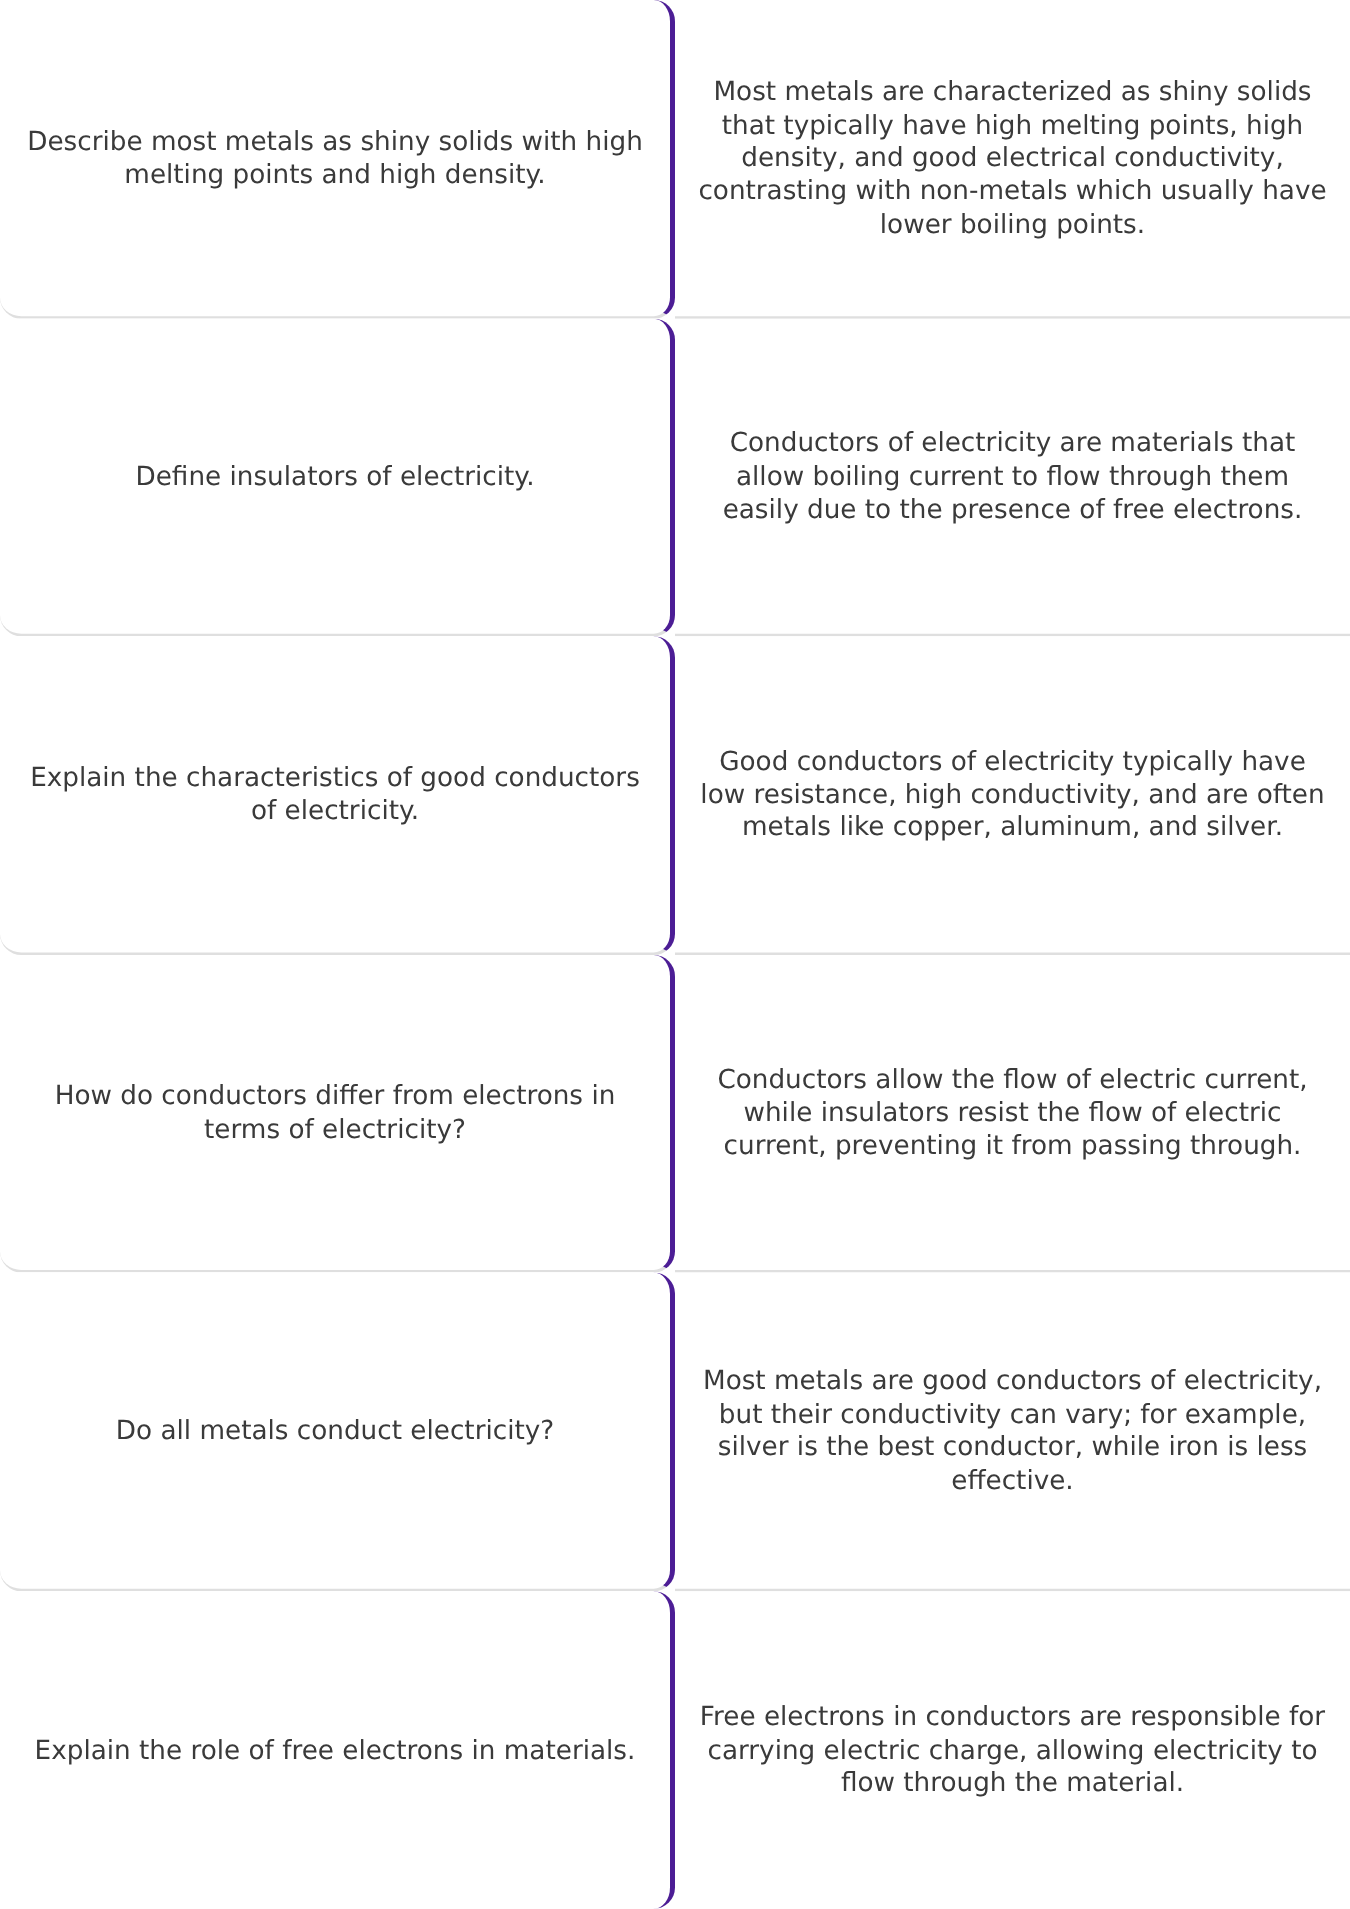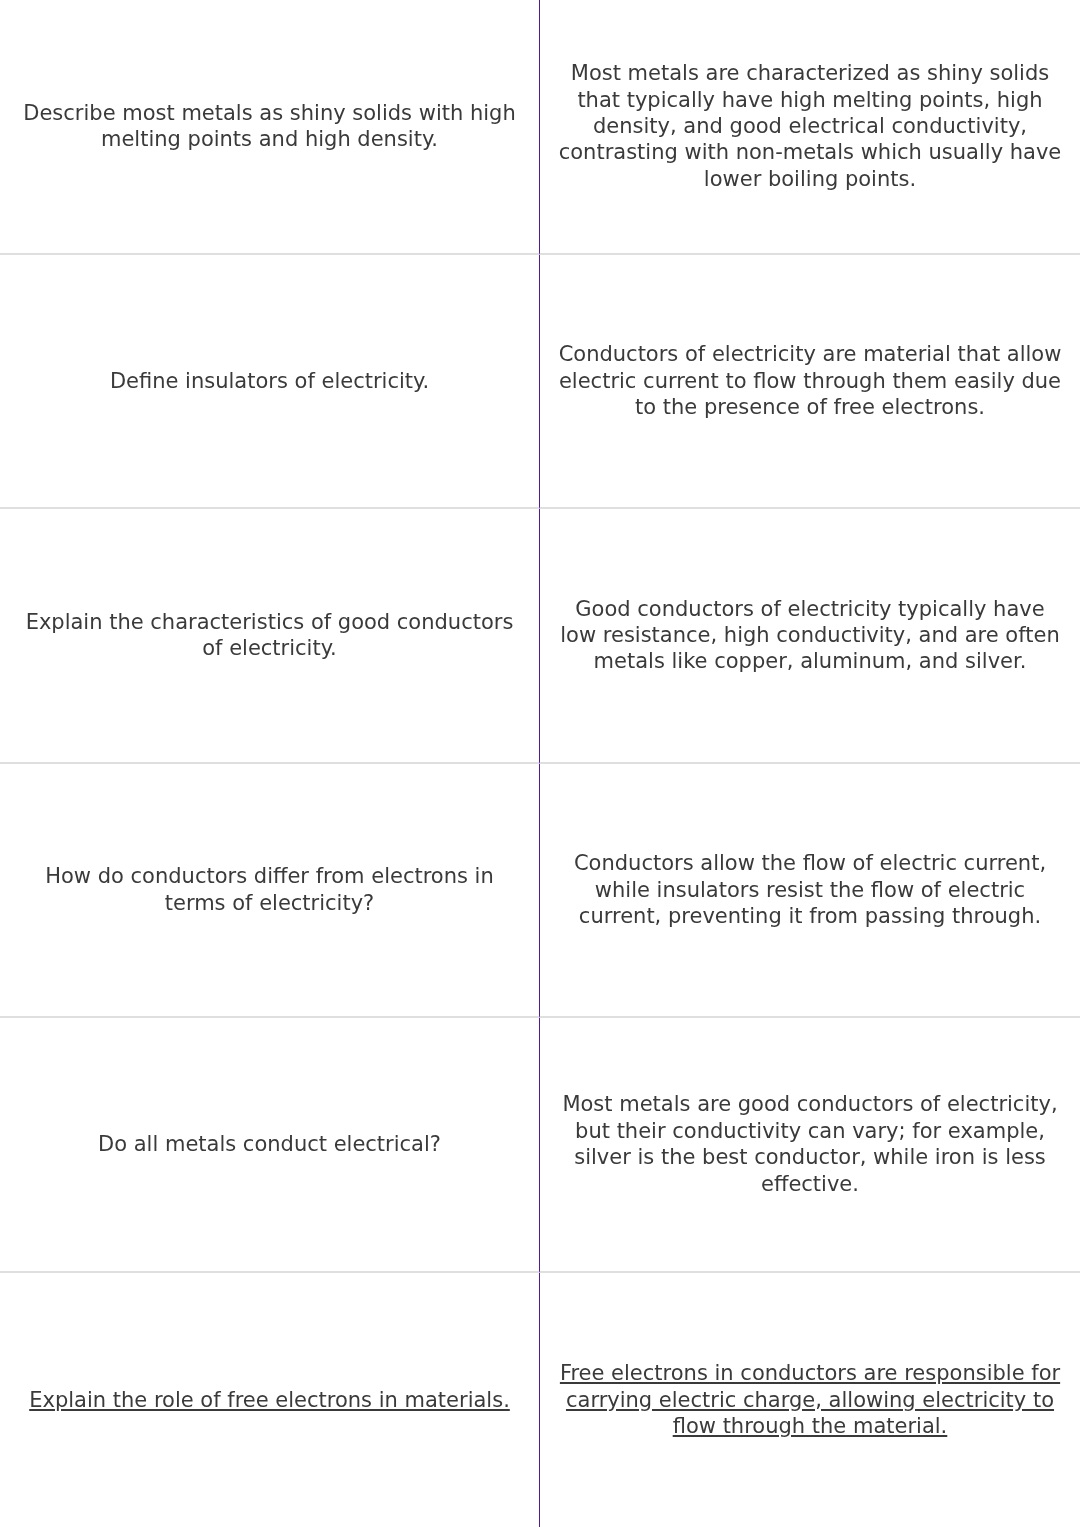--- a/index.html
+++ b/index.html
@@ -30,58 +30,58 @@
     text-align: center;
     font-size: 21px;
     line-height: 1.26;
     color: #3a3a3a;
     border-bottom: 2px solid #dfdfdf;
     background: #ffffff;
     overflow: hidden;
   }
   .cell.q {
     padding: 12px 17px;
-    border-right: 1px solid #4c1d95;
+    border-right: 4px solid #4c1d95;
+    border-radius: 17px;
   }
   .cell.a {
     padding: 12px 18px;
   }
   .trow:last-child .cell {
     border-bottom: none;
-    text-decoration: underline;
   }
 </style>
 </head>
 <body>
 
 <div class="page">
   <div class="flashcard-table">
 
     <div class="trow">
       <div class="cell q">Describe most metals as shiny solids with high melting points and high density.</div>
       <div class="cell a">Most metals are characterized as shiny solids that typically have high melting points, high density, and good electrical conductivity, contrasting with non-metals which usually have lower boiling points.</div>
     </div>
 
     <div class="trow">
       <div class="cell q">Define insulators of electricity.</div>
-      <div class="cell a">Conductors of electricity are material that allow electric current to flow through them easily due to the presence of free electrons.</div>
+      <div class="cell a">Conductors of electricity are materials that allow boiling current to flow through them easily due to the presence of free electrons.</div>
     </div>
 
     <div class="trow">
       <div class="cell q">Explain the characteristics of good conductors of electricity.</div>
       <div class="cell a">Good conductors of electricity typically have low resistance, high conductivity, and are often metals like copper, aluminum, and silver.</div>
     </div>
 
     <div class="trow">
       <div class="cell q">How do conductors differ from electrons in terms of electricity?</div>
       <div class="cell a">Conductors allow the flow of electric current, while insulators resist the flow of electric current, preventing it from passing through.</div>
     </div>
 
     <div class="trow">
-      <div class="cell q">Do all metals conduct electrical?</div>
+      <div class="cell q">Do all metals conduct electricity?</div>
       <div class="cell a">Most metals are good conductors of electricity, but their conductivity can vary; for example, silver is the best conductor, while iron is less effective.</div>
     </div>
 
     <div class="trow">
       <div class="cell q">Explain the role of free electrons in materials.</div>
       <div class="cell a">Free electrons in conductors are responsible for carrying electric charge, allowing electricity to flow through the material.</div>
     </div>
 
   </div>
 </div>

